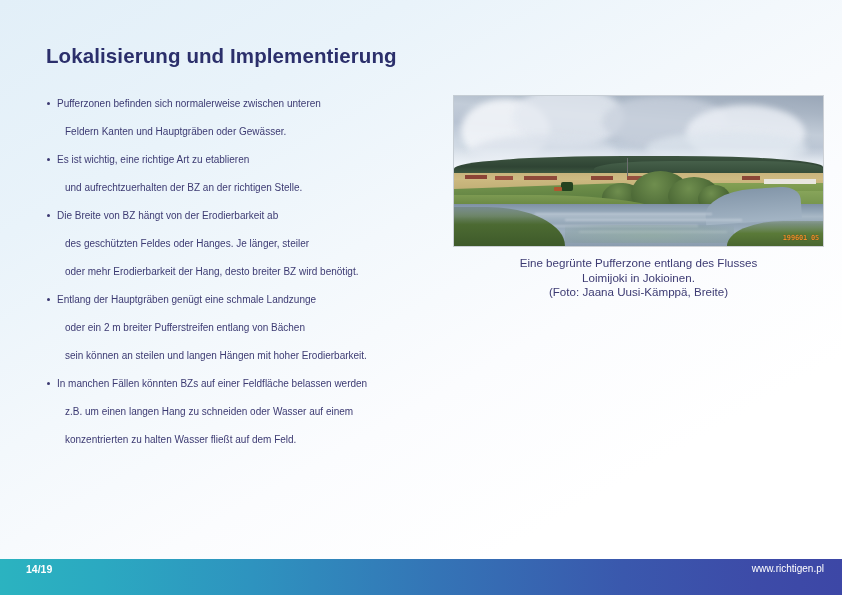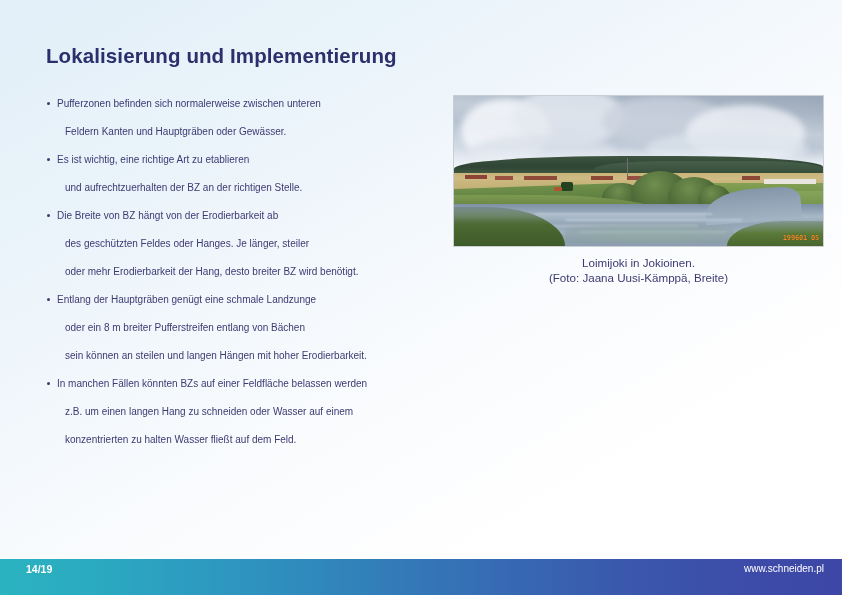--- a/index.html
+++ b/index.html
@@ -414,21 +414,21 @@
         <span>oder mehr Erodierbarkeit der Hang, desto breiter BZ wird benötigt.</span>
       </div>
     </div>
 
     <div class="bullet-group">
       <div class="text-line first">
         <span class="bullet-dot"></span>
         <span>Entlang der Hauptgräben genügt eine schmale Landzunge</span>
       </div>
       <div class="text-line cont">
-        <span>oder ein 8 m breiter Pufferstreifen entlang von Bächen</span>
+        <span>oder ein 2 m breiter Pufferstreifen entlang von Bächen</span>
       </div>
       <div class="text-line cont">
         <span>sein können an steilen und langen Hängen mit hoher Erodierbarkeit.</span>
       </div>
     </div>
 
     <div class="bullet-group">
       <div class="text-line first">
         <span class="bullet-dot"></span>
         <span>In manchen Fällen könnten BZs auf einer Feldfläche belassen werden</span>
@@ -488,22 +488,23 @@
       <div class="ripple r4"></div>
       <div class="lily"></div>
       <div class="reed"></div>
       <div class="reed2"></div>
 
       <div id="date-stamp">199601 05</div>
     </div>
   </div>
 
   <div id="caption">
+    <div>Eine begrünte Pufferzone entlang des Flusses</div>
     <div>Loimijoki in Jokioinen.</div>
     <div>(Foto: Jaana Uusi-Kämppä, Breite)</div>
   </div>
 
   <div id="footer">
     <div id="footer-left">14/19</div>
-    <div id="footer-right">www.schneiden.pl</div>
+    <div id="footer-right">www.richtigen.pl</div>
   </div>
 
 </div>
 
 </body></html>

